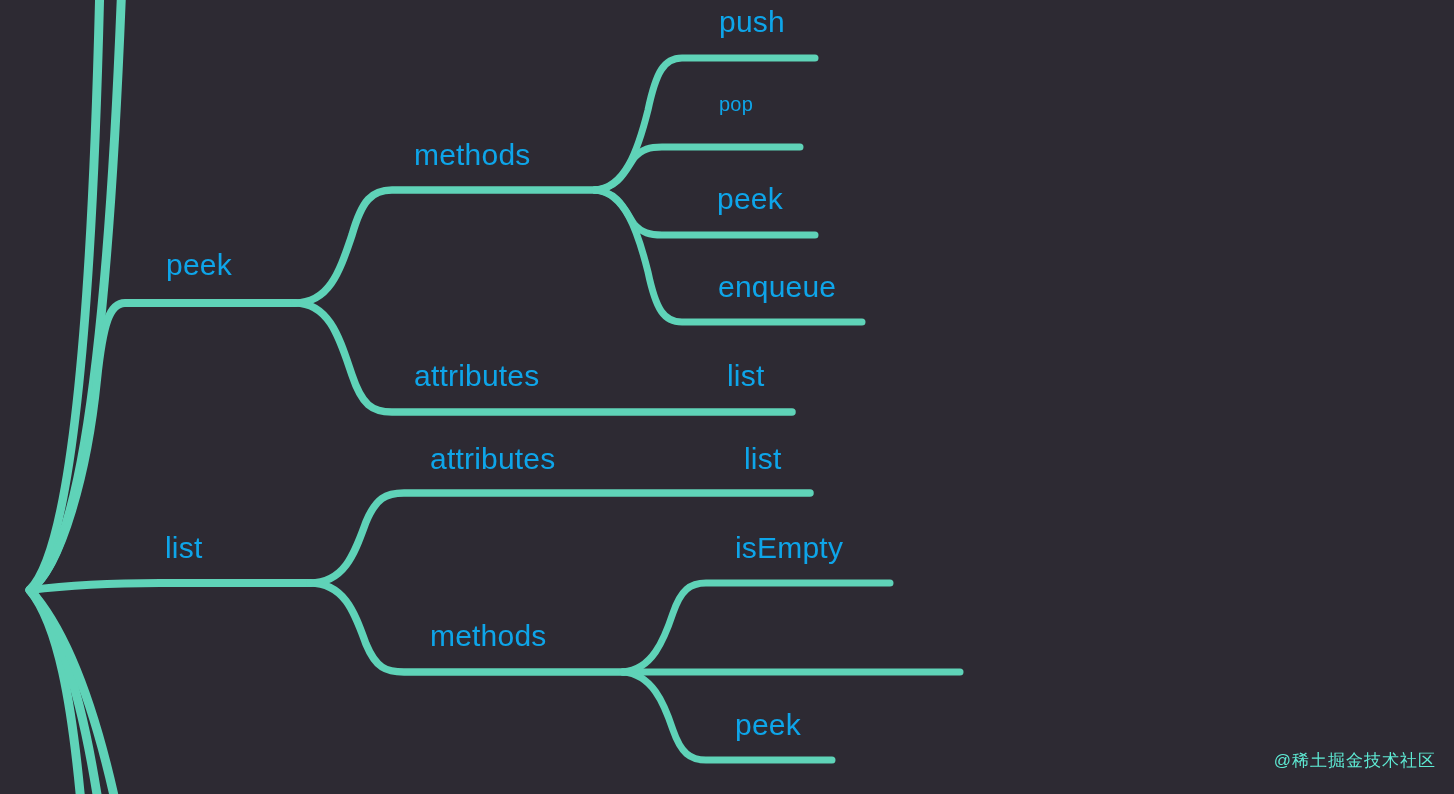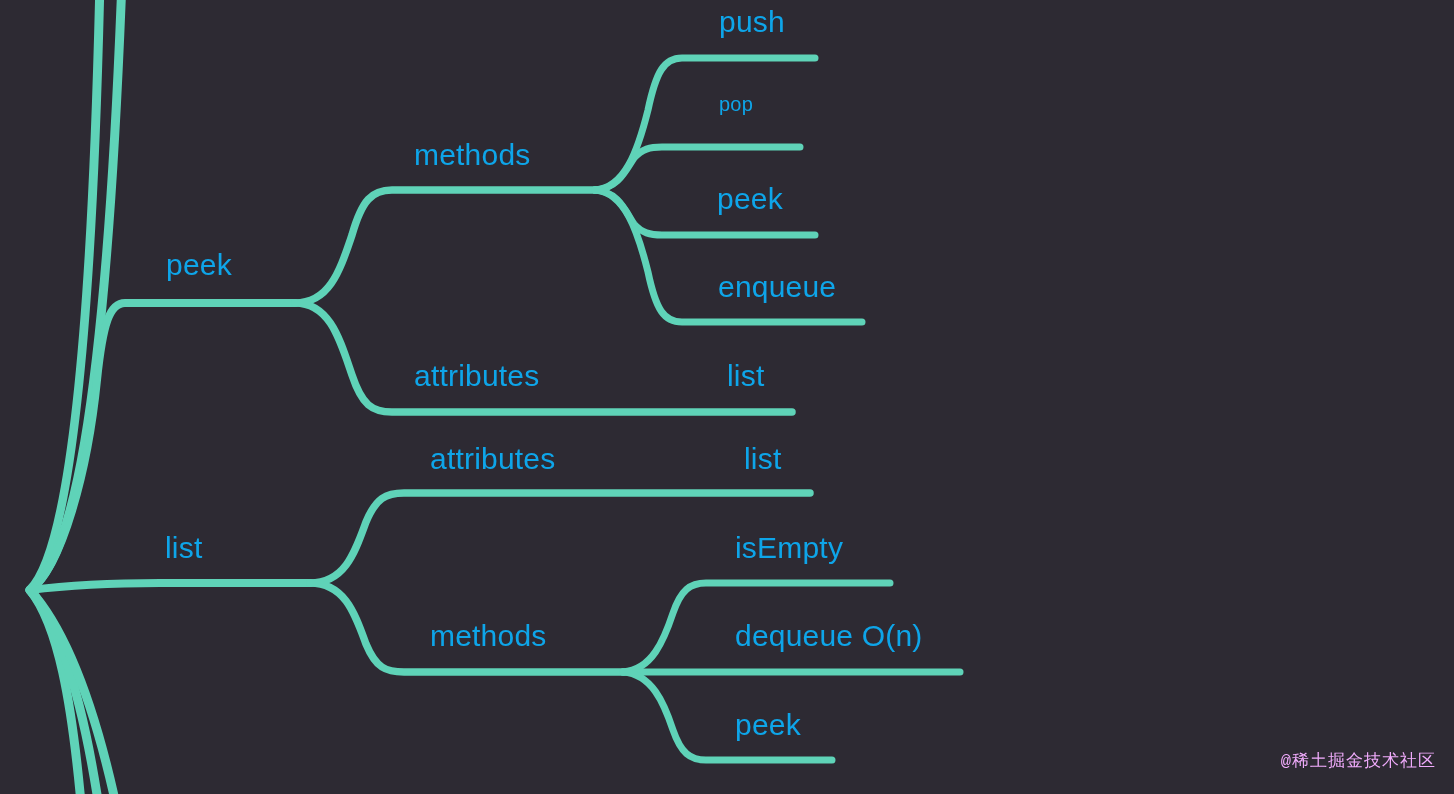--- a/index.html
+++ b/index.html
@@ -29,23 +29,23 @@
     font-family: "Liberation Sans", sans-serif;
     font-weight: 400;
     white-space: nowrap;
     letter-spacing: 0.2px;
     -webkit-font-smoothing: antialiased;
   }
   .watermark {
     position: absolute;
     right: 18px;
     bottom: 22px;
-    color: #f0abfc;
+    color: #5eead4;
     font-size: 17px;
-    font-family: Liberation Mono, monospace;
+    font-family: Liberation Sans, sans-serif;
     letter-spacing: 1px;
     white-space: nowrap;
   }
 </style>
 </head>
 <body>
 
 <div id="canvas">
 
   <svg id="links" viewBox="0 0 1454 794" xmlns="http://www.w3.org/2000/svg">
@@ -101,19 +101,18 @@
   <div class="node-label" style="left:165px; top:531px; font-size:30px;">list</div>
 
   <div class="node-label" style="left:430px; top:442px; font-size:30px;">attributes</div>
 
   <div class="node-label" style="left:744px; top:442px; font-size:30px;">list</div>
 
   <div class="node-label" style="left:430px; top:619px; font-size:30px;">methods</div>
 
   <div class="node-label" style="left:735px; top:531px; font-size:30px;">isEmpty</div>
 
-  <div class="node-label" style="left:735px; top:619px; font-size:30px;">dequeue O(n)</div>
 
   <div class="node-label" style="left:735px; top:708px; font-size:30px;">peek</div>
 
   <div class="watermark">@稀土掘金技术社区</div>
 
 </div>
 
 </body></html>

